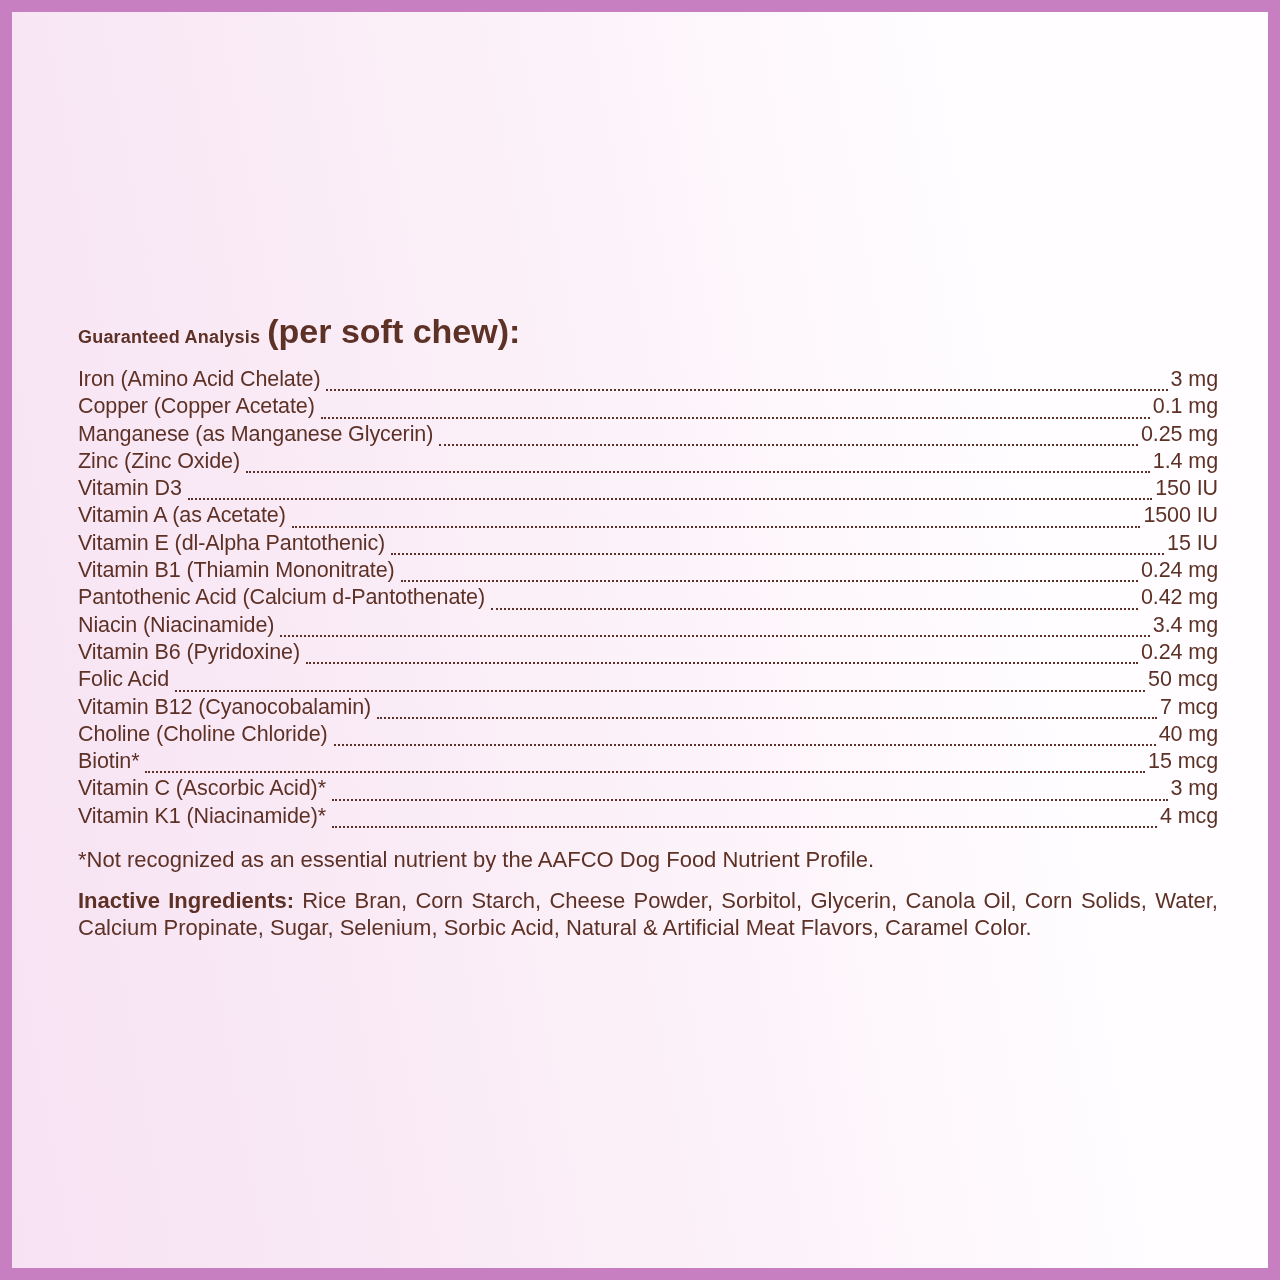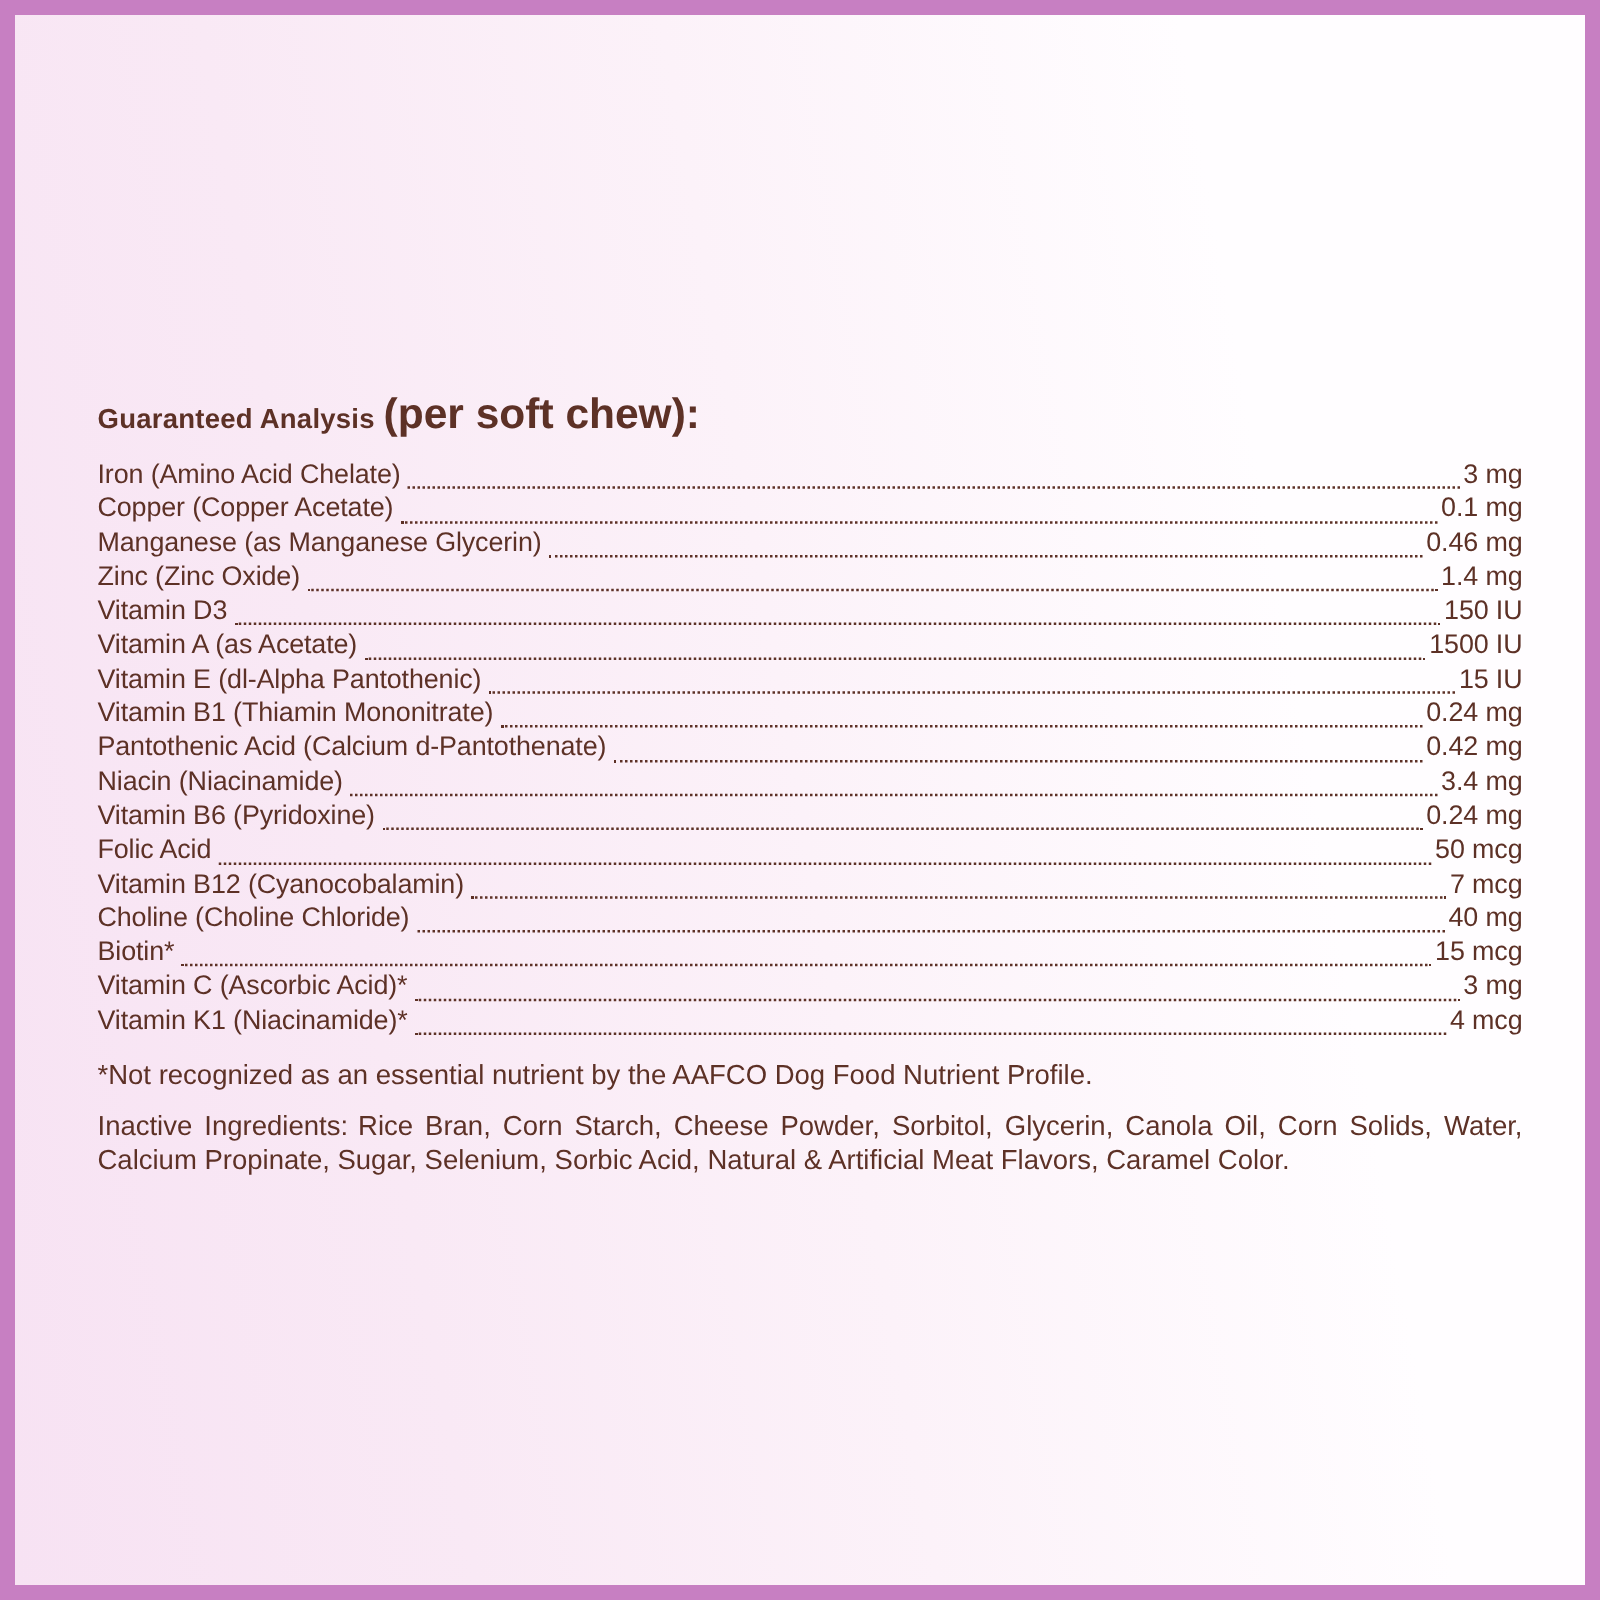--- a/index.html
+++ b/index.html
@@ -21,21 +21,21 @@
   }
   .content{
     padding:302px 50px 0 66px;
   }
   .title-line{
     line-height:34px;
     margin-bottom:11px;
     white-space:nowrap;
   }
   .title{
-    font-size:22px;
+    font-size:18px;
     font-weight:700;
     letter-spacing:0.2px;
   }
   .title-suffix{
     font-size:34px;
     font-weight:700;
     margin-left:7px;
   }
   .rows{width:100%;}
   .row{
@@ -59,21 +59,21 @@
     font-size:22px;
     line-height:27px;
   }
   .inactive{
     margin:14px 0 0 0;
     font-size:22px;
     line-height:27px;
     text-align:justify;
   }
   .inactive-label{
-    font-weight:400;
+    font-weight:700;
     margin-right:8px;
   }
 </style>
 </head>
 <body>
 
 <div class="frame">
   <div class="content">
 
     <div class="title-line">
@@ -87,21 +87,21 @@
           <span class="nvalue">3 mg</span>
         </div>
         <div class="row">
           <span class="nname">Copper (Copper Acetate)</span>
           <span class="dots"></span>
           <span class="nvalue">0.1 mg</span>
         </div>
         <div class="row">
           <span class="nname">Manganese (as Manganese Glycerin)</span>
           <span class="dots"></span>
-          <span class="nvalue">0.46 mg</span>
+          <span class="nvalue">0.25 mg</span>
         </div>
         <div class="row">
           <span class="nname">Zinc (Zinc Oxide)</span>
           <span class="dots"></span>
           <span class="nvalue">1.4 mg</span>
         </div>
         <div class="row">
           <span class="nname">Vitamin D3</span>
           <span class="dots"></span>
           <span class="nvalue">150 IU</span>

